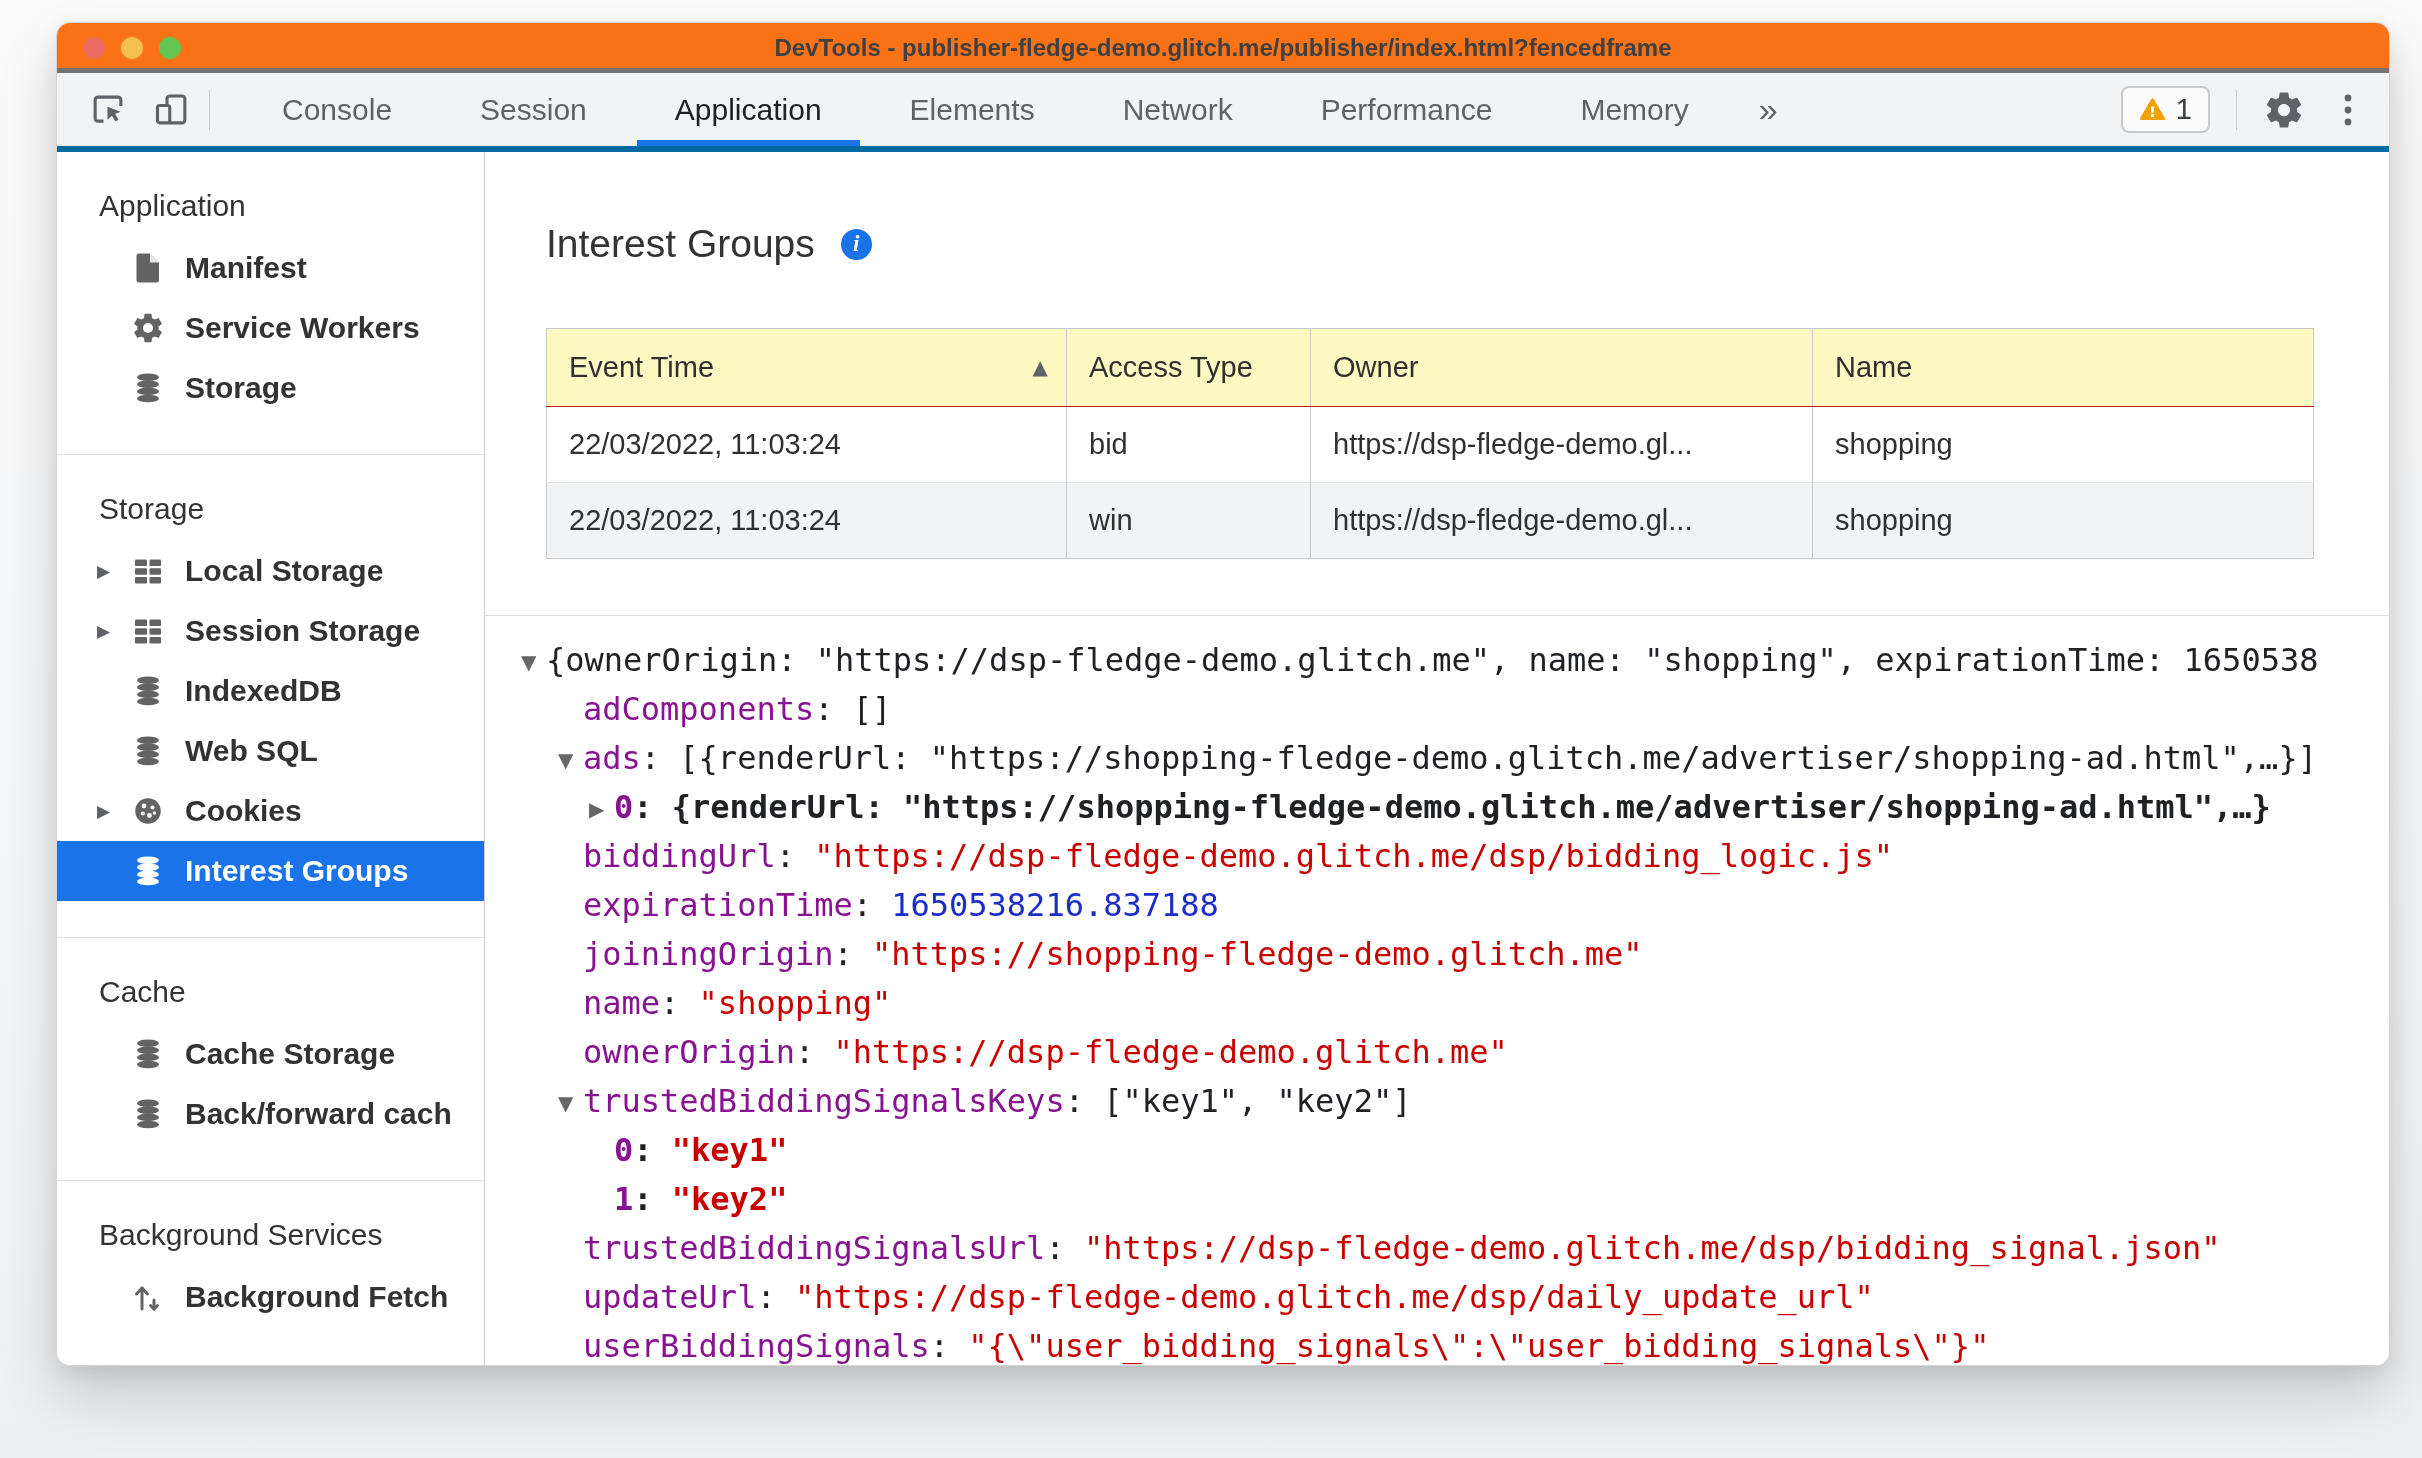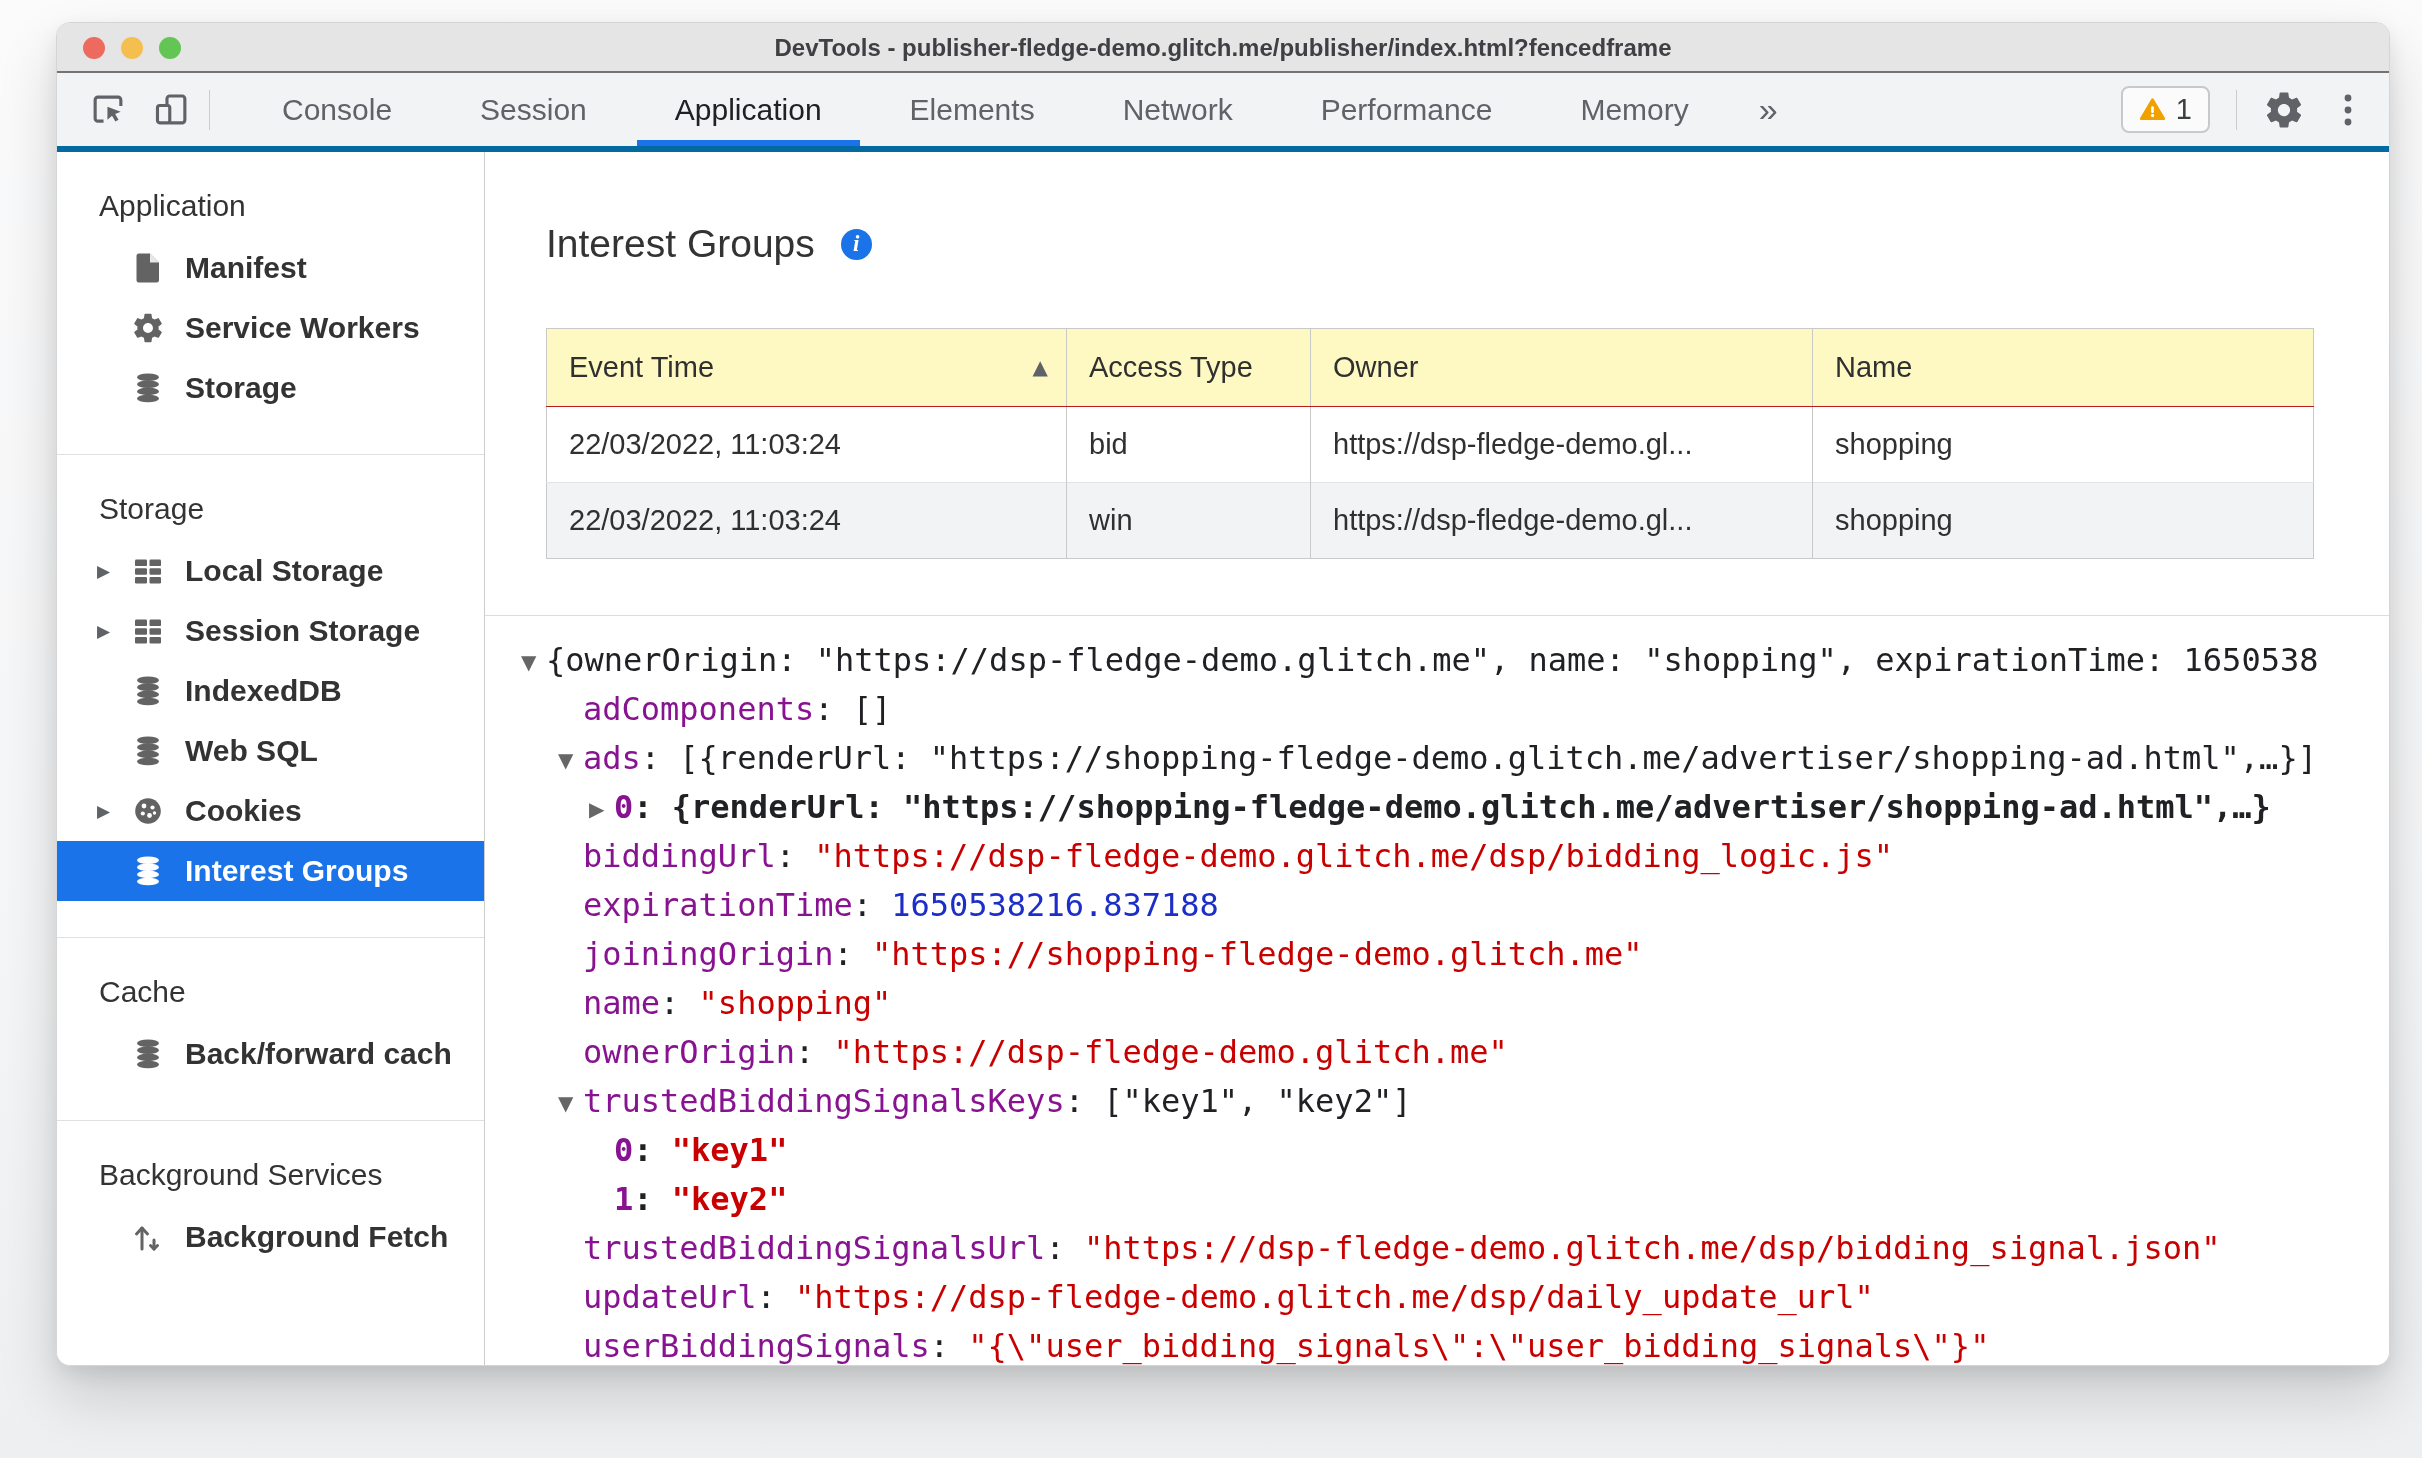--- a/index.html
+++ b/index.html
@@ -14,21 +14,21 @@
     background:linear-gradient(180deg,#fbfbfc 0%,#f5f6f7 65%,#edeff1 100%);
     overflow:hidden; color:#303030;
   }
   .window{
     position:absolute; left:56px; top:22px; width:2334px; height:1344px;
     background:#fff; border-radius:14px; overflow:hidden;
     box-shadow:0 30px 60px rgba(0,0,0,.16),0 8px 20px rgba(0,0,0,.08);
     border:1px solid #d5d5d6;
   }
   
-  .titlebar{position:relative;height:50px;background:#e5e5e5;border-bottom:2px solid #737373;}
+  .titlebar{position:relative;height:50px;background:#f97316;border-bottom:5px solid #737373;}
   .traffic{position:absolute;left:26px;top:0;height:50px;display:flex;align-items:center;gap:16px;}
   .light{width:22px;height:22px;border-radius:50%;}
   .titlebar .title{
     position:absolute;left:0;right:0;top:0;height:50px;line-height:50px;
     text-align:center;font-size:24px;font-weight:bold;color:#3f4043;white-space:nowrap;
   }
   
   .toolbar{
     height:79px;background:#f1f3f4;border-bottom:6px solid #0369a1;
     display:flex;align-items:center;padding:0 24px 0 32px;position:relative;
@@ -289,20 +289,32 @@
                   <ellipse cx="17" cy="27.5" rx="11" ry="3.8"></ellipse>
                 </svg>
               </span>
               <span class="lbl">Interest Groups</span>
             </div>
           </div>
         </div>
         <div class="section">
           <div class="section-header">Cache</div>
           <div class="items">
+            <div class="item">
+              <span class="arrow-slot"></span>
+              <span class="icn">
+                <svg viewBox="0 0 34 34" fill="currentColor">
+                  <ellipse cx="17" cy="6.2" rx="11" ry="3.8"></ellipse>
+                  <ellipse cx="17" cy="13.3" rx="11" ry="3.8"></ellipse>
+                  <ellipse cx="17" cy="20.4" rx="11" ry="3.8"></ellipse>
+                  <ellipse cx="17" cy="27.5" rx="11" ry="3.8"></ellipse>
+                </svg>
+              </span>
+              <span class="lbl">Cache Storage</span>
+            </div>
             <div class="item">
               <span class="arrow-slot"></span>
               <span class="icn">
                 <svg viewBox="0 0 34 34" fill="currentColor">
                   <ellipse cx="17" cy="6.2" rx="11" ry="3.8"></ellipse>
                   <ellipse cx="17" cy="13.3" rx="11" ry="3.8"></ellipse>
                   <ellipse cx="17" cy="20.4" rx="11" ry="3.8"></ellipse>
                   <ellipse cx="17" cy="27.5" rx="11" ry="3.8"></ellipse>
                 </svg>
               </span>

